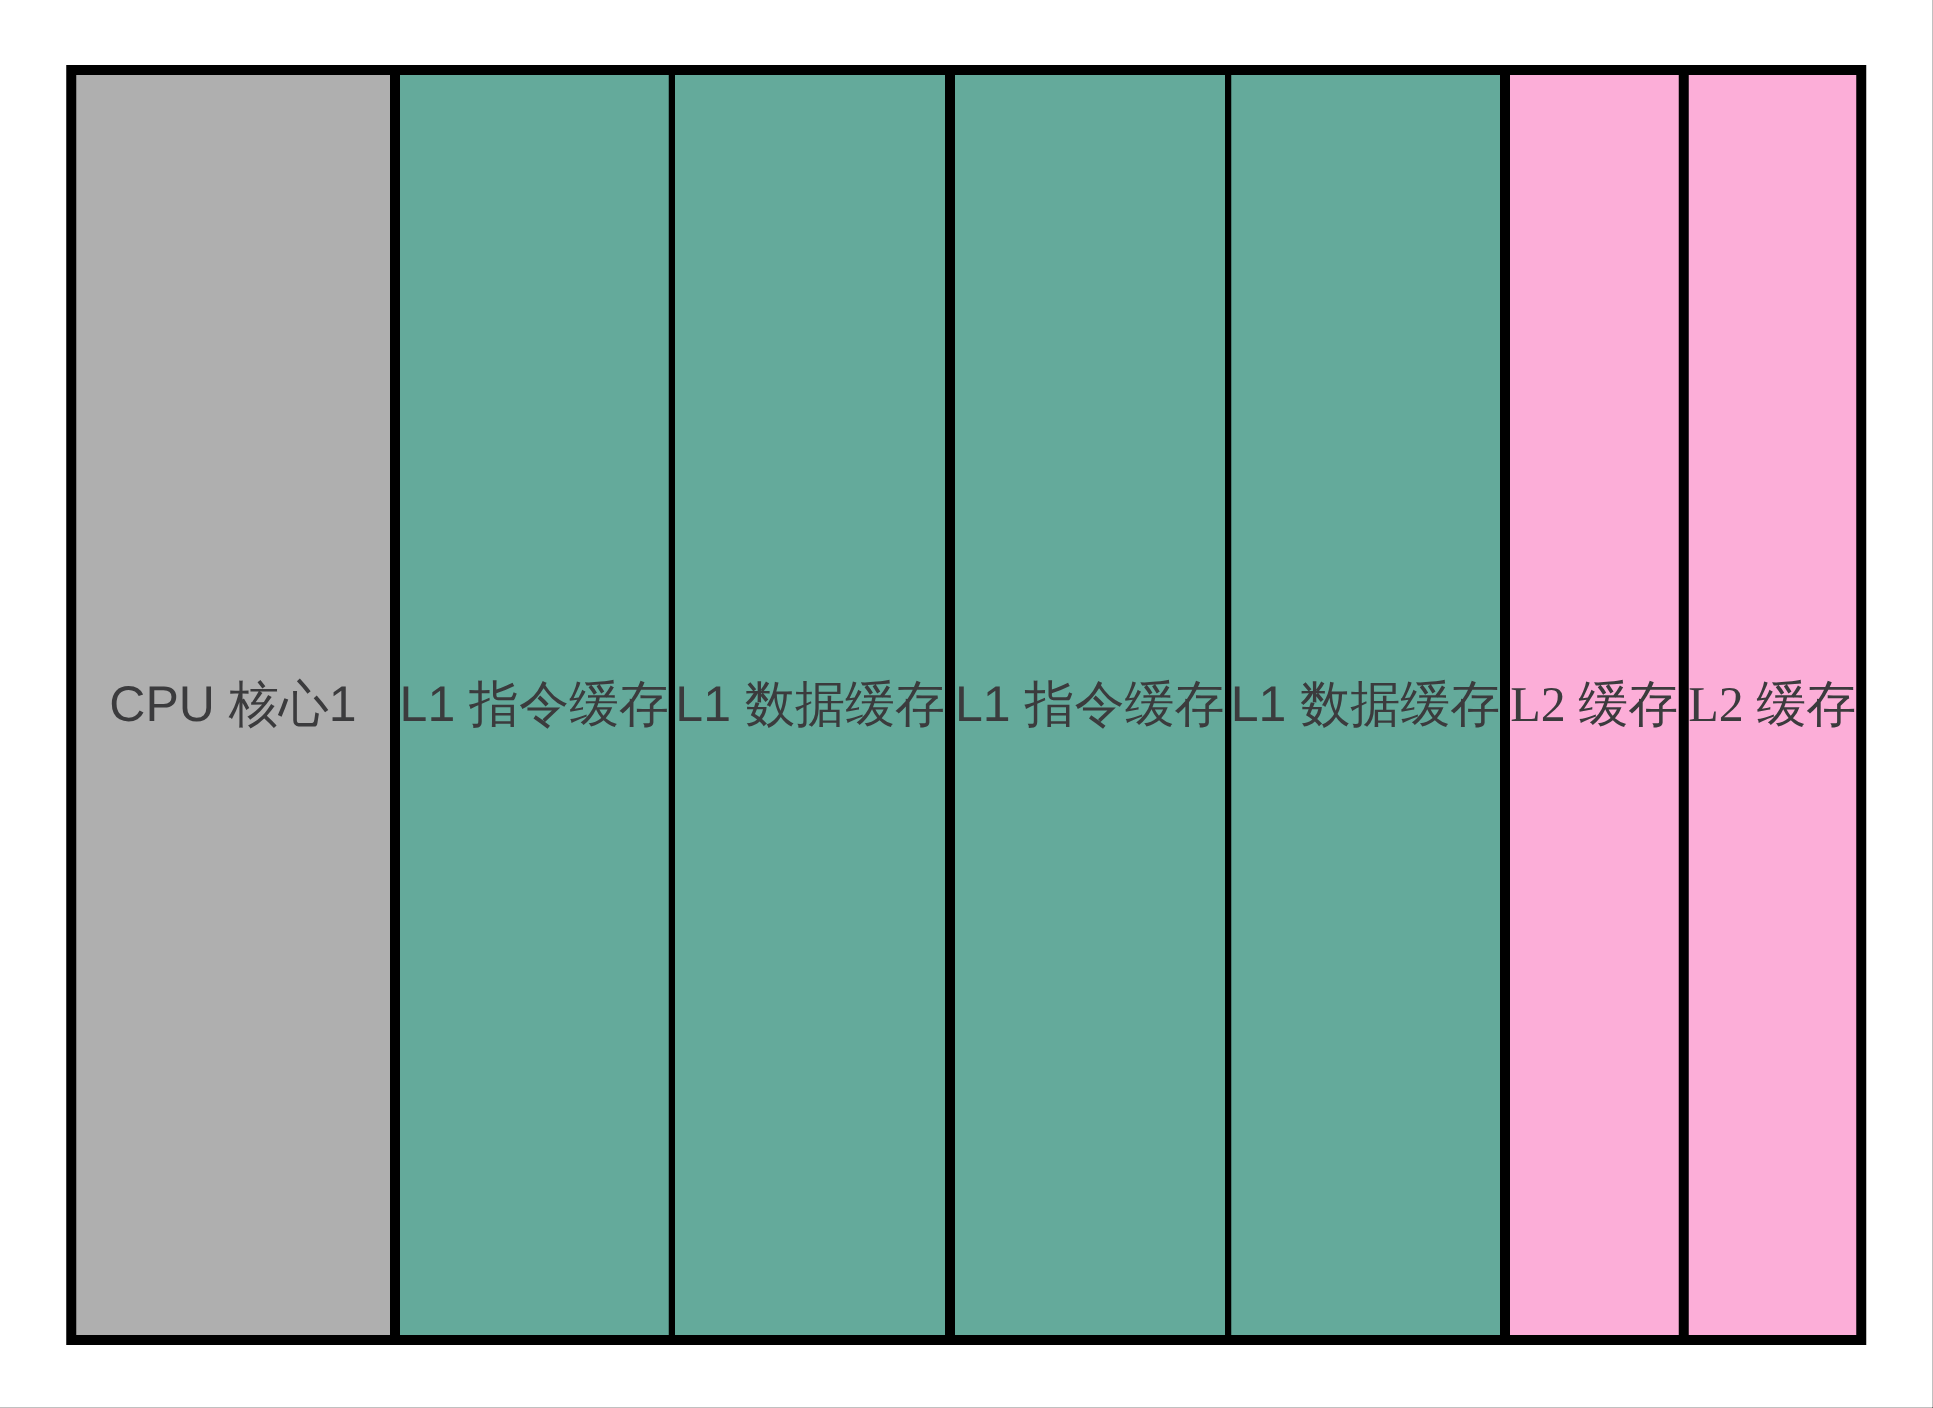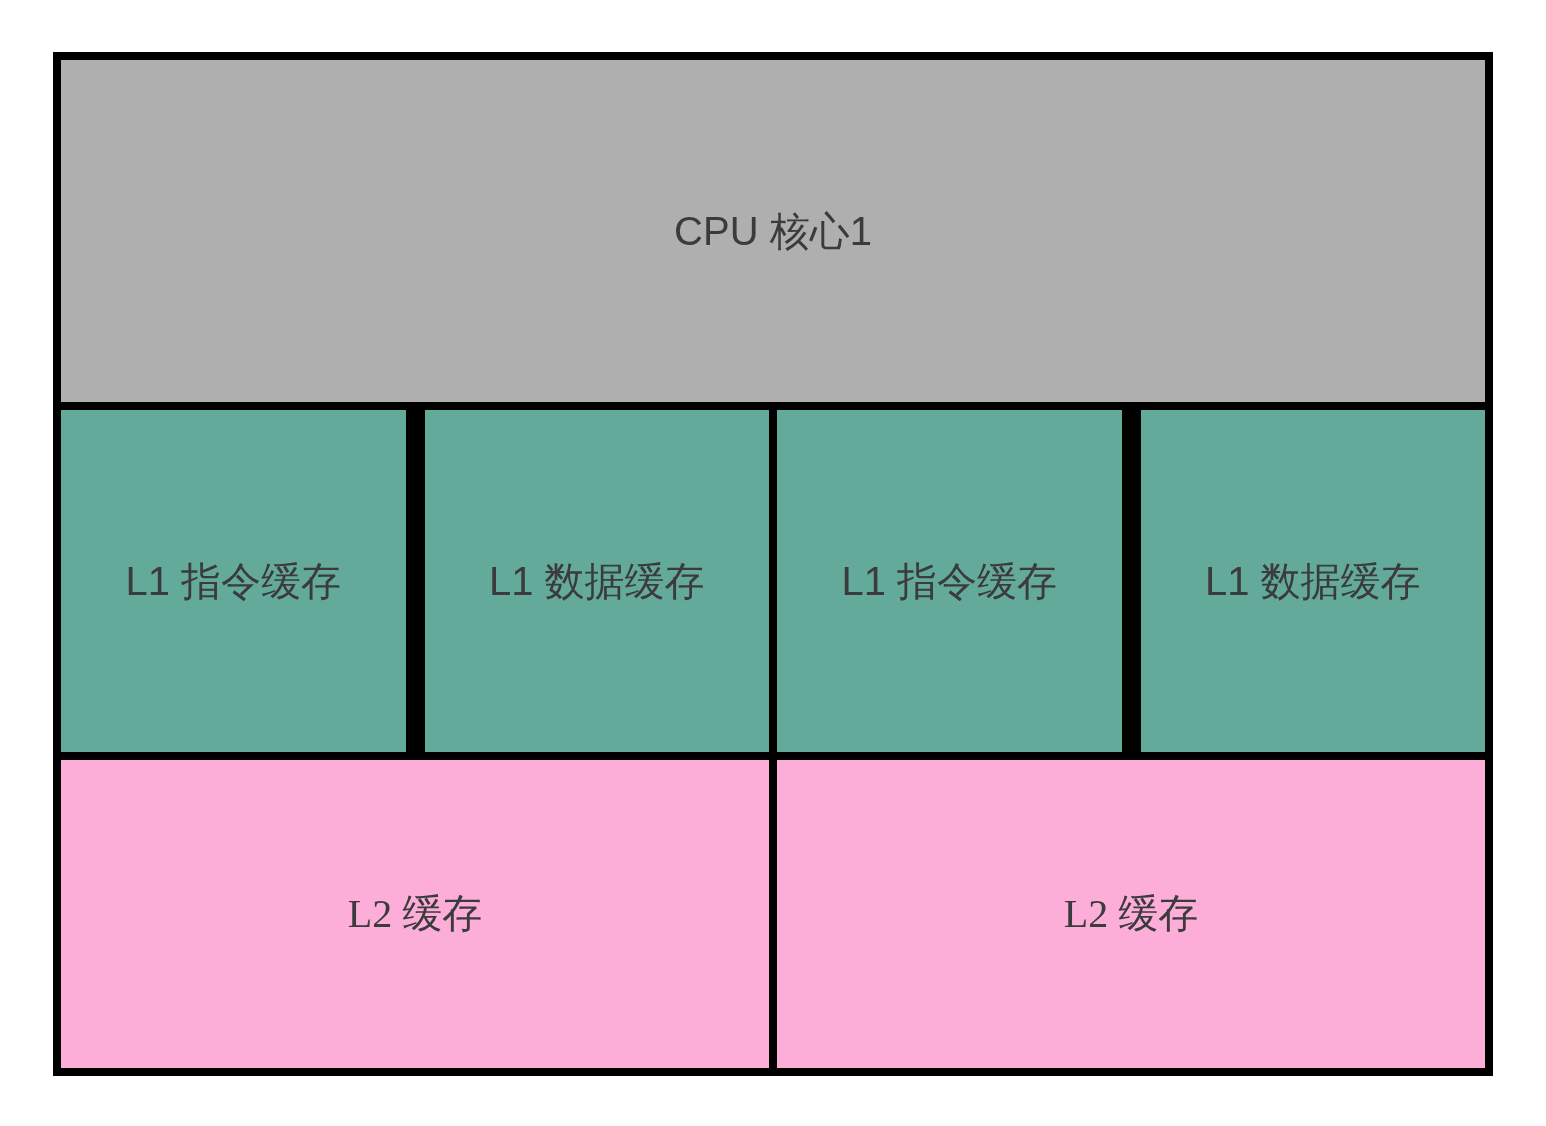--- a/index.html
+++ b/index.html
@@ -14,39 +14,38 @@
   .diagram {
     position: absolute;
     left: 53px;
     top: 52px;
     width: 1440px;
     height: 1024px;
     box-sizing: border-box;
     background: var(--border, #000000);
     padding: 8px;
     display: flex;
-    flex-direction: column;
     gap: 8px;
     justify-content: space-between;
   }
 
   .row {
     display: flex;
     gap: 8px;
     min-height: 0;
   }
   .row-cores { flex: 260 0 0; }
   .row-l1    { flex: 260 0 0; }
   .row-l2    { flex: 234 0 0; }
   .row-l3    { flex: 230 0 0; }
 
   .half {
     flex: 1 1 0;
     display: flex;
-    gap: 19px;          
+    gap: 5px;          
     min-width: 0;
   }
 
   .box {
     flex: 1 1 0;
     display: flex;
     align-items: center;
     justify-content: center;
     min-width: 0;
     min-height: 0;

